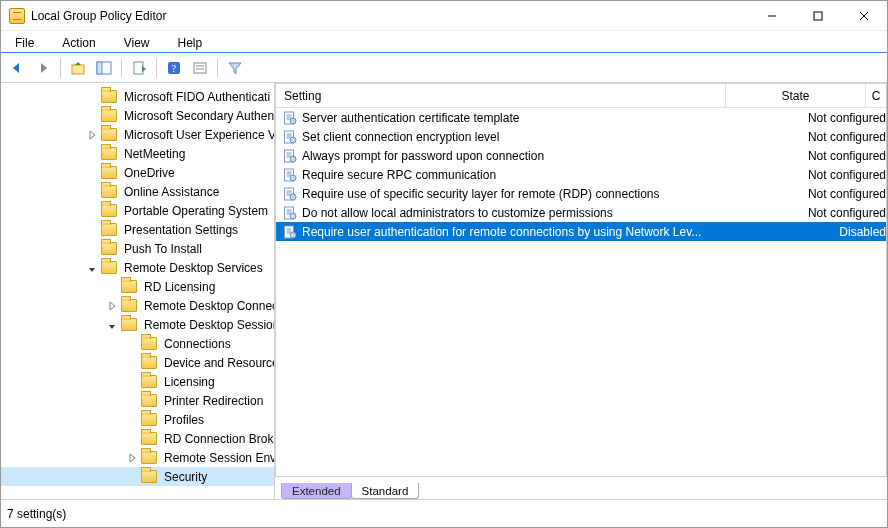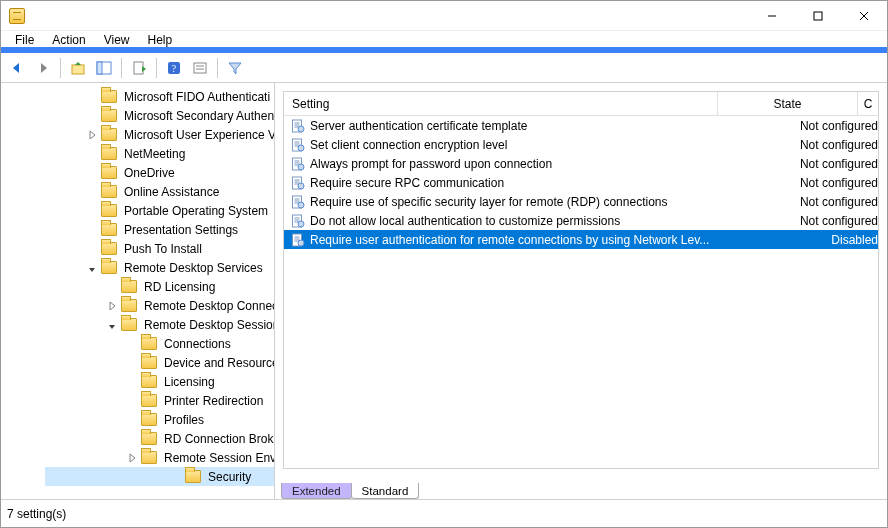--- a/index.html
+++ b/index.html
@@ -40,24 +40,24 @@
   .titlebar .spacer { flex:1; }
   .winbtn {
     width: 46px; height: 30px;
     display:flex; align-items:center; justify-content:center;
     font-family: "Segoe MDL2 Assets","Segoe UI Symbol",sans-serif;
     font-size: 10px;
   }
   
   .menubar {
     height: 22px;
-    display:flex; align-items:flex-start;
+    display:flex; align-items:flex-end;
     padding: 0 6px;
-    gap: 2px;
-    border-bottom: 6px solid #3b82f6;
+    gap: 12px;
+    border-bottom: 1px solid #3b82f6;
   }
   .menubar .menuitem { padding: 2px 8px; }
   
   .toolbar {
     height: 30px;
     display:flex; align-items:center;
     padding: 0 4px;
     gap: 2px;
     border-bottom: 1px solid #d0d0d0;
   }
@@ -104,32 +104,32 @@
     margin-right:4px;
     position:relative;
   }
   .folder::before {
     content:""; position:absolute; left:-1px; top:-4px;
     width:8px; height:4px;
     background: linear-gradient(#ffe79a,#f5c84a);
     border:1px solid #c9a227;
     border-bottom:none; border-radius:1px 1px 0 0;
   }
-  .trow.sel { background:#cce8ff;margin-left:44px; }
+  .trow.sel { background:#cce8ff; }
   .trow.sel .lbl { background:#cce8ff; }
   .lbl { padding:1px 3px; }
   
   .listpane {
     flex:1;
     display:flex; flex-direction:column;
     min-height:0;
   }
   .listwrap {
     flex:1; border:1px solid #d0d0d0;
-    margin:8px; display:flex; flex-direction:column;
+    margin:0; display:flex; flex-direction:column;
     min-height:0;
   }
   .listheader {
     height:24px; display:flex;
     border-bottom:1px solid #e0e0e0;
     background:#fff;
   }
   .lh {
     display:flex; align-items:center;
     padding:0 8px; border-right:1px solid #e0e0e0;
@@ -174,20 +174,21 @@
   ::-webkit-scrollbar { height:16px; width:16px; }
   ::-webkit-scrollbar-track { background:#f0f0f0; }
   ::-webkit-scrollbar-thumb { background:#c2c2c2; border:1px solid #f0f0f0; }
   ::-webkit-scrollbar-button { background:#f0f0f0; width:16px; height:16px; }
 </style>
 </head>
 <body>
 
 <div class="titlebar">
   <div class="app-icon"></div>
+  <div class="title">Local Group Policy Editor</div>
   <div class="spacer"></div>
   <div class="winbtn">
     <svg width="10" height="10">
         <line x1="1" y1="5" x2="9" y2="5" stroke="#000" stroke-width="1"></line>
       </svg>
   </div>
   <div class="winbtn">
     <svg width="10" height="10">
         <rect x="1" y="1" width="8" height="8" fill="none" stroke="#000" stroke-width="1"></rect>
       </svg>
@@ -469,21 +470,21 @@
           <div class="lrow">
             <div class="licon">
               <svg viewBox="0 0 14 14">
                 <rect x="1.5" y="1" width="9" height="12" fill="#fff" stroke="#7a98c2"></rect>
                 <line x1="3.5" y1="4" x2="8.5" y2="4" stroke="#7a98c2"></line>
                 <line x1="3.5" y1="6" x2="8.5" y2="6" stroke="#7a98c2"></line>
                 <line x1="3.5" y1="8" x2="8.5" y2="8" stroke="#7a98c2"></line>
                 <circle cx="10" cy="10" r="3" fill="#c8d8ee" stroke="#5a8ed6"></circle>
               </svg>
             </div>
-            <div class="ltext">Do not allow local authentication to customize permissions</div>
+            <div class="ltext">Do not allow local administrators to customize permissions</div>
             <div class="lstate">Not configured</div>
           </div>
           <div class="lrow sel">
             <div class="licon">
               <svg viewBox="0 0 14 14">
                 <rect x="1.5" y="1" width="9" height="12" fill="#fff" stroke="#7a98c2"></rect>
                 <line x1="3.5" y1="4" x2="8.5" y2="4" stroke="#7a98c2"></line>
                 <line x1="3.5" y1="6" x2="8.5" y2="6" stroke="#7a98c2"></line>
                 <line x1="3.5" y1="8" x2="8.5" y2="8" stroke="#7a98c2"></line>
                 <circle cx="10" cy="10" r="3" fill="#c8d8ee" stroke="#5a8ed6"></circle>

